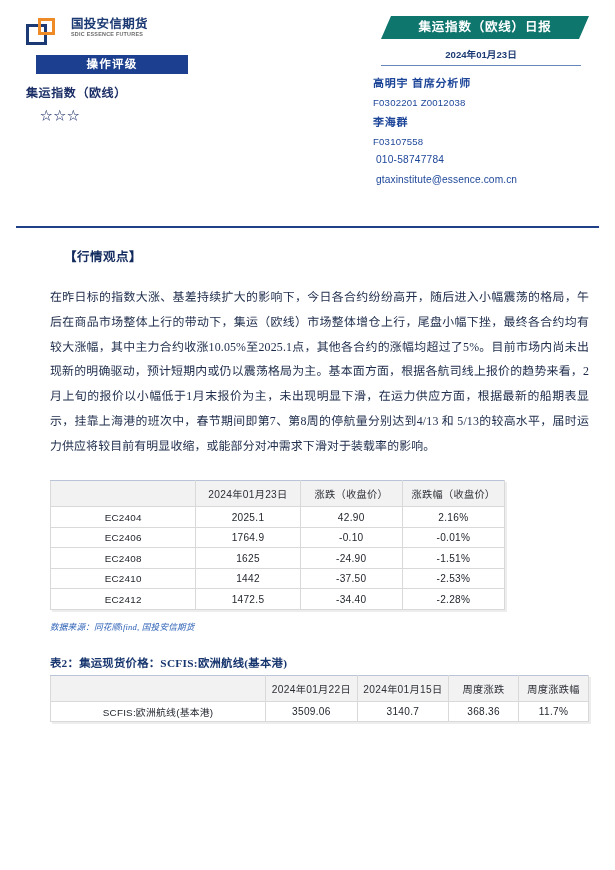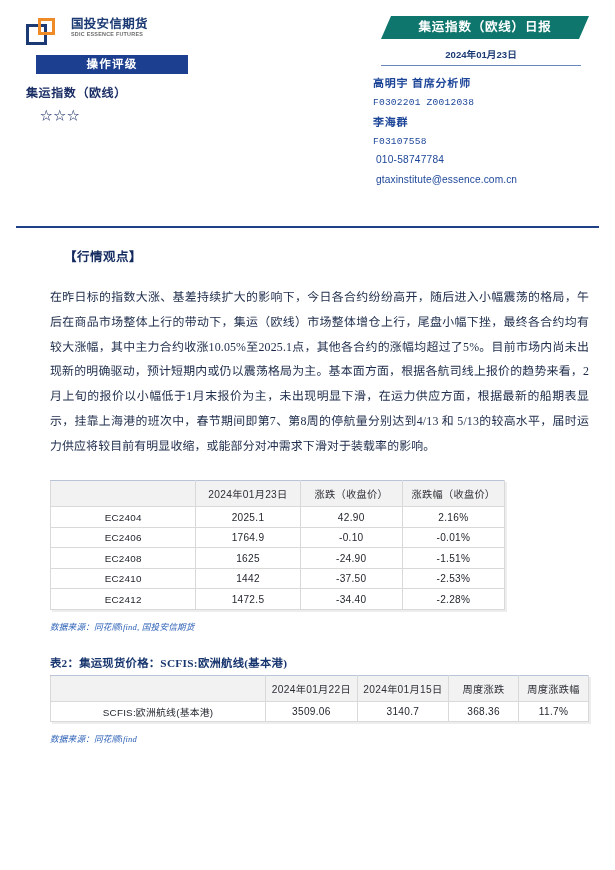--- a/index.html
+++ b/index.html
@@ -160,21 +160,21 @@
     color: #1d4699;
     margin-bottom: 6.5px;
     line-height: 1.25;
   }
   .contact-name {
     font-size: 11px;
     font-weight: bold;
     letter-spacing: 0.8px;
   }
   .contact-code {
-    font-family: Liberation Mono, monospace;
+    font-family: Liberation Sans, sans-serif;
     font-size: 9.6px;
     letter-spacing: 0.2px;
   }
   .contact-phone {
     font-family: "Liberation Sans", "DejaVu Sans", sans-serif;
     font-size: 10.2px;
     letter-spacing: 0.2px;
     padding-left: 3px;
   }
   .contact-email {
@@ -446,19 +446,18 @@
             <tr>
               <td class="label-cell">SCFIS:欧洲航线(基本港)</td>
               <td>3509.06</td>
               <td>3140.7</td>
               <td>368.36</td>
               <td>11.7%</td>
             </tr>
           </tbody>
         </table>
       </div>
-      <div class="table-source">数据来源：同花顺ifind</div>
     </div>
 
   </div>
 
 
 </div>
 
 </body></html>

